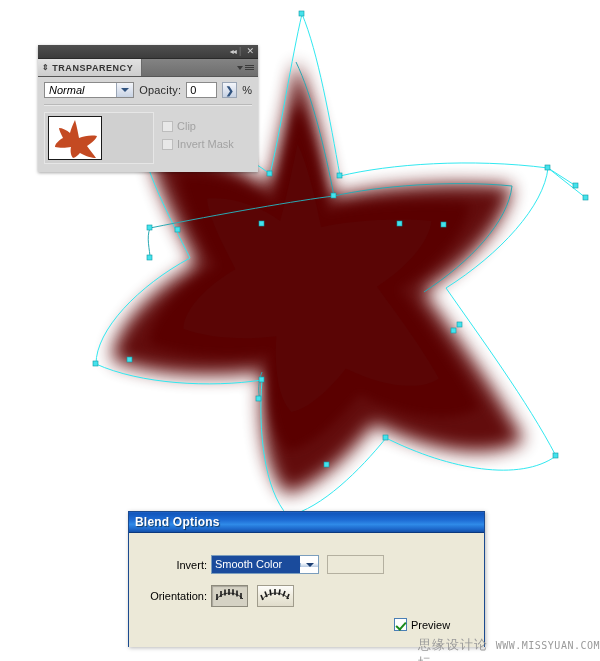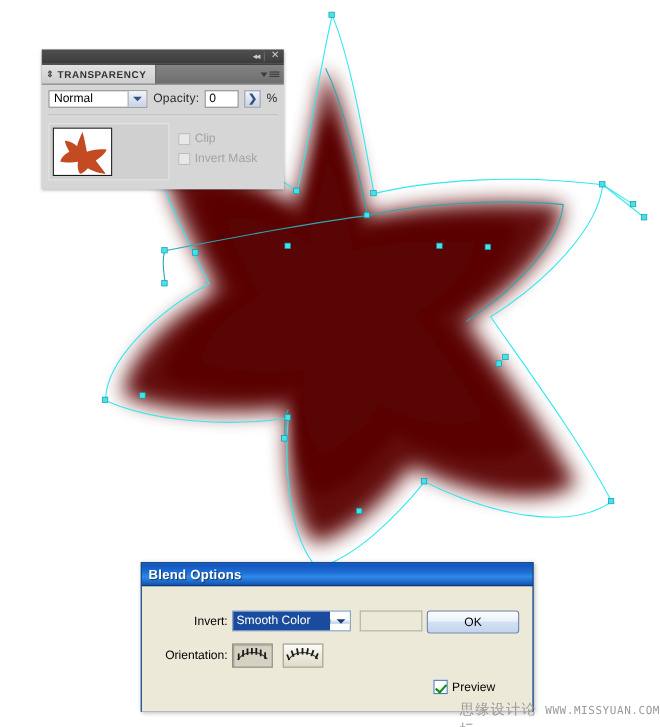--- a/index.html
+++ b/index.html
@@ -150,21 +150,21 @@
     align-items: center;
     justify-content: center;
   }
   .combo .combo-arrow i {
     width: 0; height: 0;
     border-left: 4px solid transparent;
     border-right: 4px solid transparent;
     border-top: 4px solid #31537f;
     display: block;
   }
-  #blend-mode-combo { width: 95px; }
+  #blend-mode-combo { width: 95px; font-style: italic; }
 
   .opacity-label {
     font-size: 11px;
     color: #2b2b2b;
     letter-spacing: .2px;
   }
   .opacity-field {
     width: 32px;
     height: 16px;
     box-sizing: border-box;
@@ -240,21 +240,21 @@
 
   
   #blend-dialog {
     position: absolute;
     left: 128px;
     top: 511px;
     width: 357px;
     height: 136px;
     box-sizing: border-box;
     border: 1px solid #1b4a8f;
-    background: #0c4a6e;
+    background: #1d4ed8;
     font-size: 11px;
     color: #000;
     user-select: none;
     box-shadow: 1px 1px 4px rgba(0,0,0,.28);
   }
   .dlg-titlebar {
     height: 20px;
     background: linear-gradient(to bottom,
        #1e62c8 0%, #1257bd 8%, #1e6cd4 40%, #2f8ae8 62%, #1d68cb 85%, #1550a8 100%);
     border-bottom: 1px solid #0c387d;
@@ -629,21 +629,20 @@
           <line x1="7" y1="9" x2="5" y2="3.5"></line>
           <line x1="11" y1="7.5" x2="10" y2="1.5"></line>
           <line x1="15" y1="7" x2="15" y2="1"></line>
           <line x1="19" y1="7.2" x2="20" y2="1.3"></line>
           <line x1="23" y1="8.5" x2="25" y2="3"></line>
           <line x1="27" y1="11" x2="29" y2="6"></line>
         </g>
       </svg>
     </div>
 
-    <div class="xp-button" id="ok-button">OK</div>
 
 
     <div id="preview-row">
       <span class="xp-check"></span>
       <span>Preview</span>
     </div>
 
   </div>
 </div>
 

